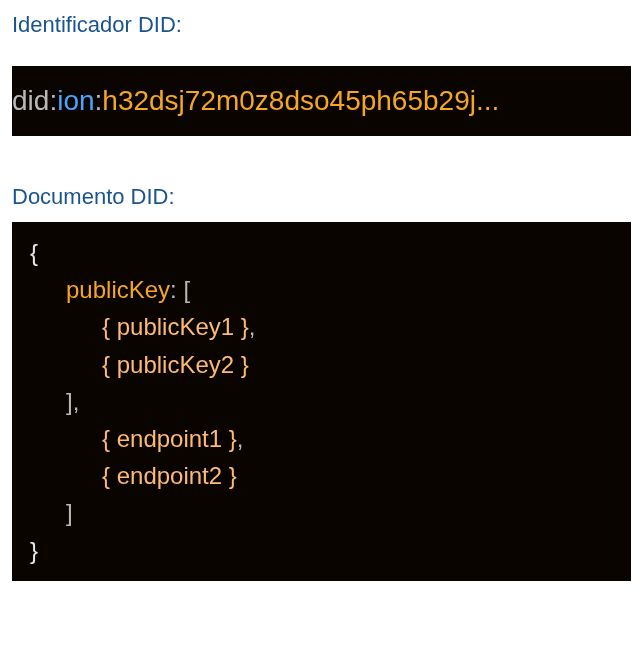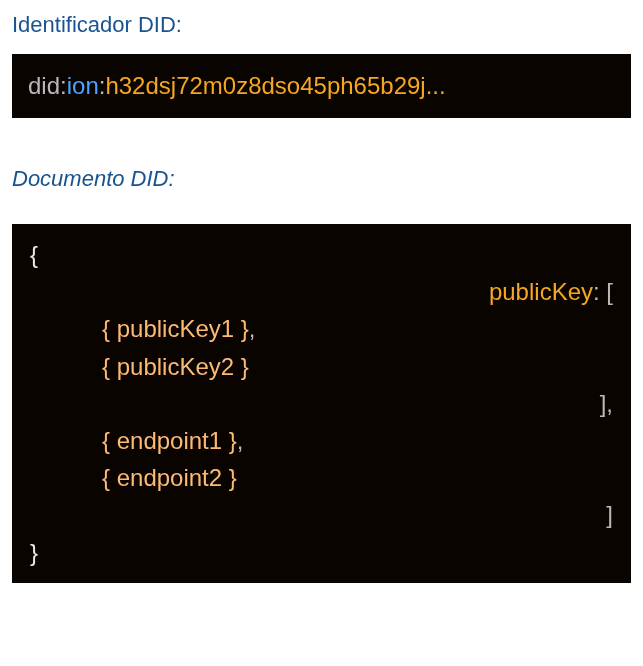--- a/index.html
+++ b/index.html
@@ -11,54 +11,53 @@
       width: 643px;
       height: 666px;
       background: #ffffff;
       font-family: Arial, Helvetica, sans-serif;
       padding: 8px 12px;
     }
     .label {
       color: #1a5490;
       font-size: 22px;
       font-weight: 400;
-      margin-bottom: 16px;
+      margin-bottom: 28px;
       margin-top: 4px;
     }
     .label-doc {
       margin-top: 48px;
-      margin-bottom: 32px;
-      font-style: italic;
+      margin-bottom: 12px;
     }
     .code-block {
       background: #0a0400;
       color: #e8e8e8;
-      padding: 14px 16px;
+      padding: 14px 0;
       font-family: Arial, Helvetica, sans-serif;
-      font-size: 24px;
+      font-size: 28px;
       line-height: 1.5;
       white-space: nowrap;
       overflow: hidden;
     }
     .code-block-doc {
       padding: 12px 18px 12px 18px;
       font-size: 24px;
       line-height: 1.55;
       white-space: normal;
     }
     .did-scheme { color: #b8b8b8; }
     .did-method { color: #4aa3ff; }
     .did-id { color: #f5a623; }
     .brace { color: #e8e8e8; }
     .bracket { color: #b8b8b8; }
     .key { color: #f5a623; }
     .val { color: #fdba74; }
     .comma { color: #b8b8b8; }
     .colon { color: #b8b8b8; }
-    .indent1 { padding-left: 36px; display: block; text-align: right; }
+    .indent1 { padding-left: 36px; display: block; }
     .indent2 { padding-left: 72px; display: block; }
     .line { display: block; }
   </style>
 </head>
 <body>
 
 <div class="label">Identificador DID:</div>
 
 <div class="code-block">
   <span class="did-scheme">did</span><span class="did-scheme">:</span><span class="did-method">ion</span><span class="did-scheme">:</span><span class="did-id">h32dsj72m0z8dso45ph65b29j...</span>

